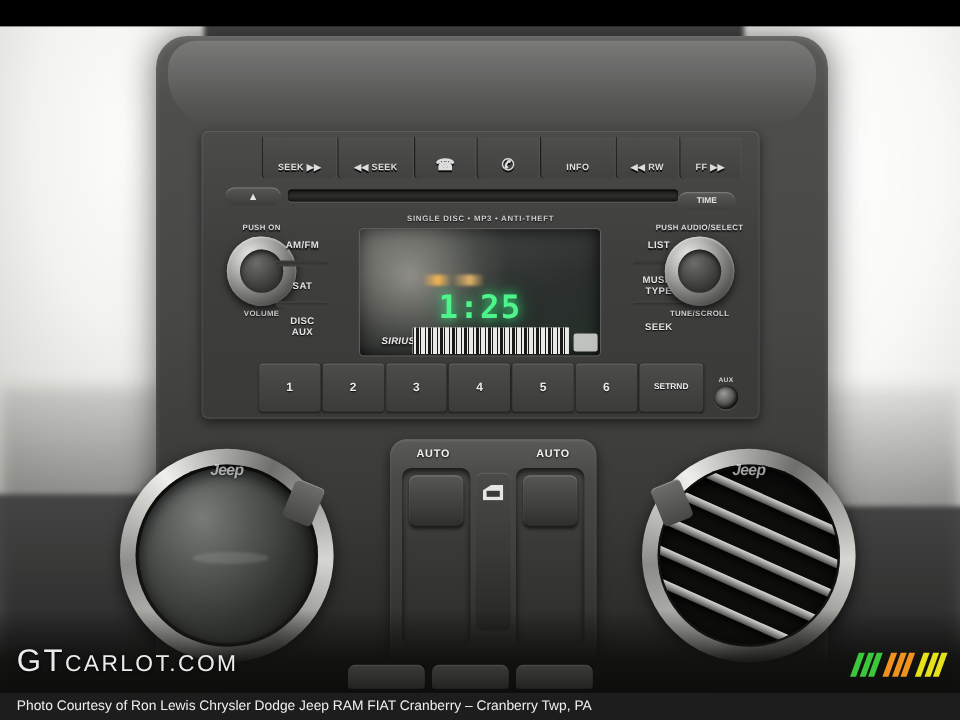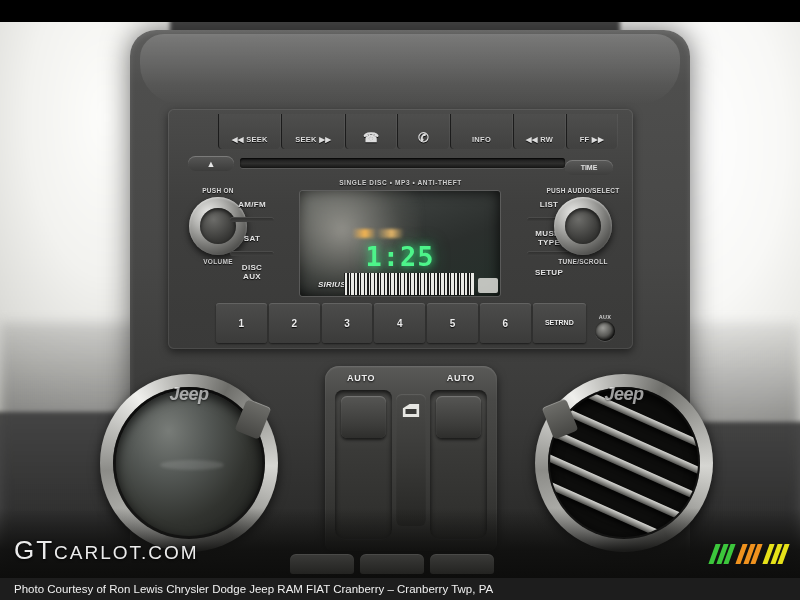--- a/index.html
+++ b/index.html
@@ -288,21 +288,21 @@
                      #d6d6d2 70%, #7a7a76 86%, #cfcfcb 100%);
     box-shadow: 0 4px 12px rgba(0,0,0,.65);
   }
   .vent-ring::after {
     content: ""; position: absolute; inset: 13px; border-radius: 50%;
     background: #1c1c1b;
     box-shadow: inset 0 3px 10px rgba(0,0,0,.9);
   }
   .vent-brand {
     position: absolute; left: 0; right: 0; top: 10px; text-align: center;
-    font-size: 18px; font-style: italic; font-weight: bold;
+    font-size: 13px; font-style: italic; font-weight: bold;
     color: rgba(255,255,255,.62);
     text-shadow: 0 1px 2px rgba(0,0,0,.55);
     z-index: 4; letter-spacing: -.5px;
   }
   .vent-tab {
     position: absolute; width: 26px; height: 34px; z-index: 4;
     background: linear-gradient(180deg,#6d6d69,#474744);
     border-radius: 4px;
     box-shadow: inset 0 1px 0 rgba(255,255,255,.25);
   }
@@ -377,24 +377,24 @@
     <div class="dash-shadow-left"></div>
     <div class="dash-shadow-right"></div>
 
     <div class="center-stack"></div>
     <div class="stack-sheen"></div>
 
     <div class="radio">
 
       <div class="btn-row-top">
         <div class="tbtn">
+            <span>SEEK ▶▶</span>
+          </div>
+        <div class="tbtn">
             <span>◀◀ SEEK</span>
-          </div>
-        <div class="tbtn">
-            <span>SEEK ▶▶</span>
           </div>
         <div class="tbtn icon-btn w-sm">
             <span>☎</span>
           </div>
         <div class="tbtn icon-btn w-sm">
             <span>✆</span>
           </div>
         <div class="tbtn">
             <span>INFO</span>
           </div>
@@ -448,21 +448,21 @@
 
       <div class="side-col right">
         <div class="sbtn">
             <span>LIST</span>
           </div>
         <div class="sbtn">
           <span>MUSIC</span>
           <span>TYPE</span>
         </div>
         <div class="sbtn last">
-            <span>SETUP</span>
+            <span>SEEK</span>
           </div>
       </div>
 
       <div class="knob-wrap right">
         <div class="knob-cap-label">PUSH AUDIO/SELECT</div>
         <div class="knob"></div>
         <div class="knob-cap-label">TUNE/SCROLL</div>
       </div>
 
       <div class="preset-row">

